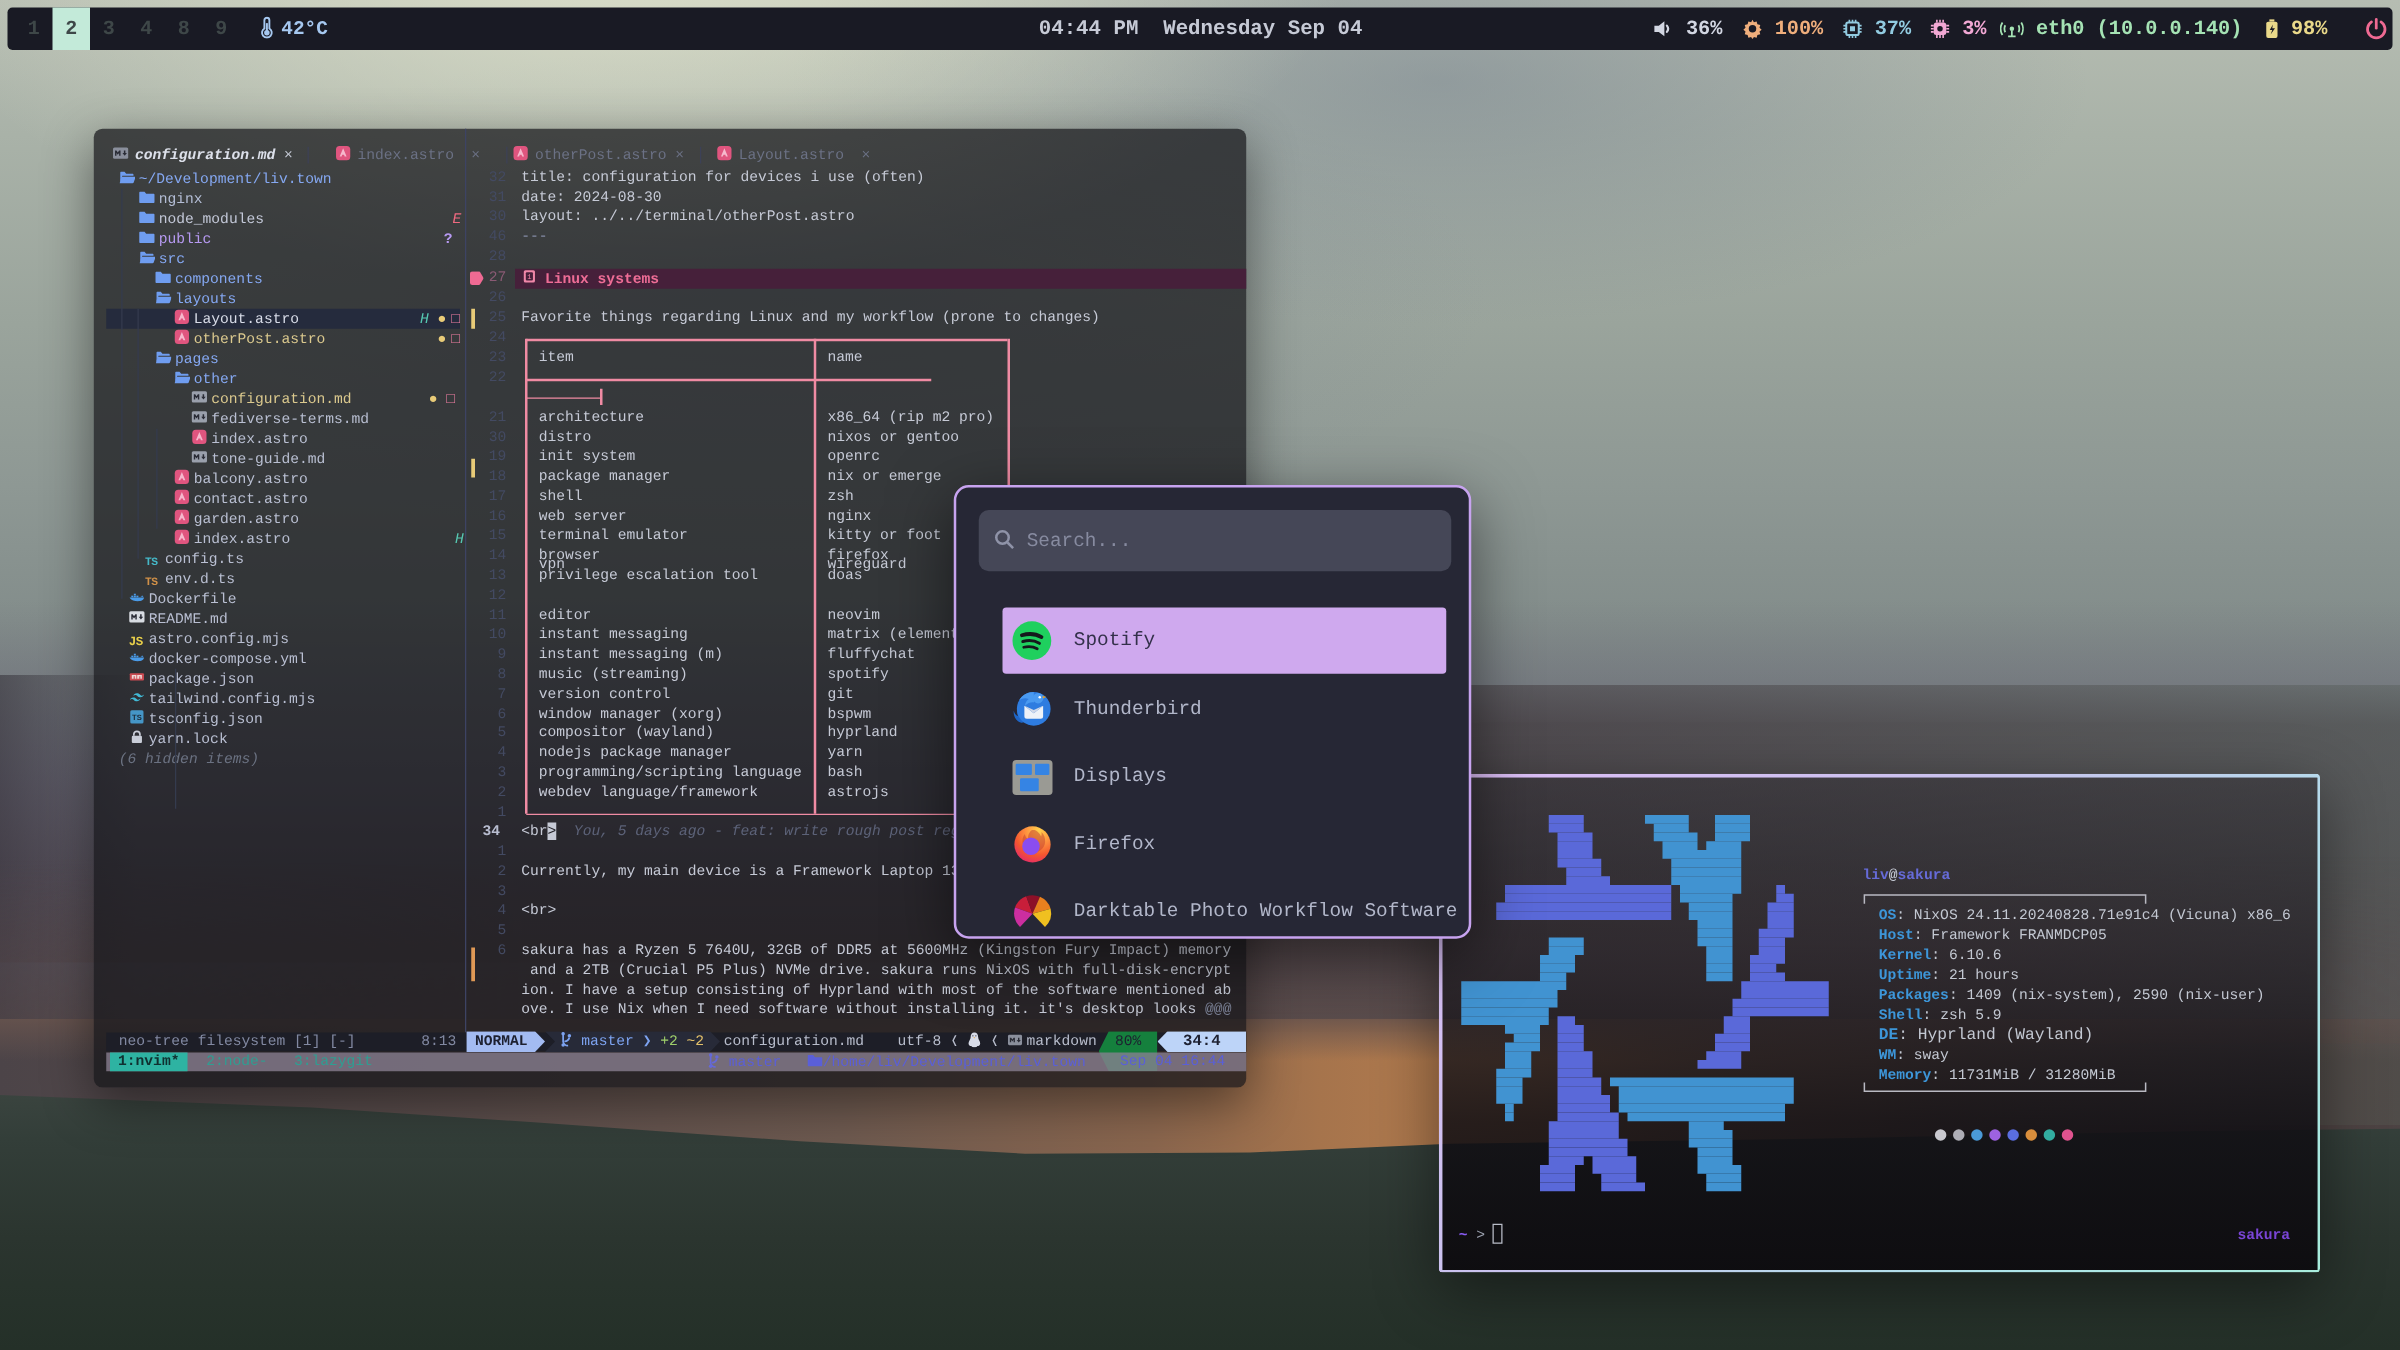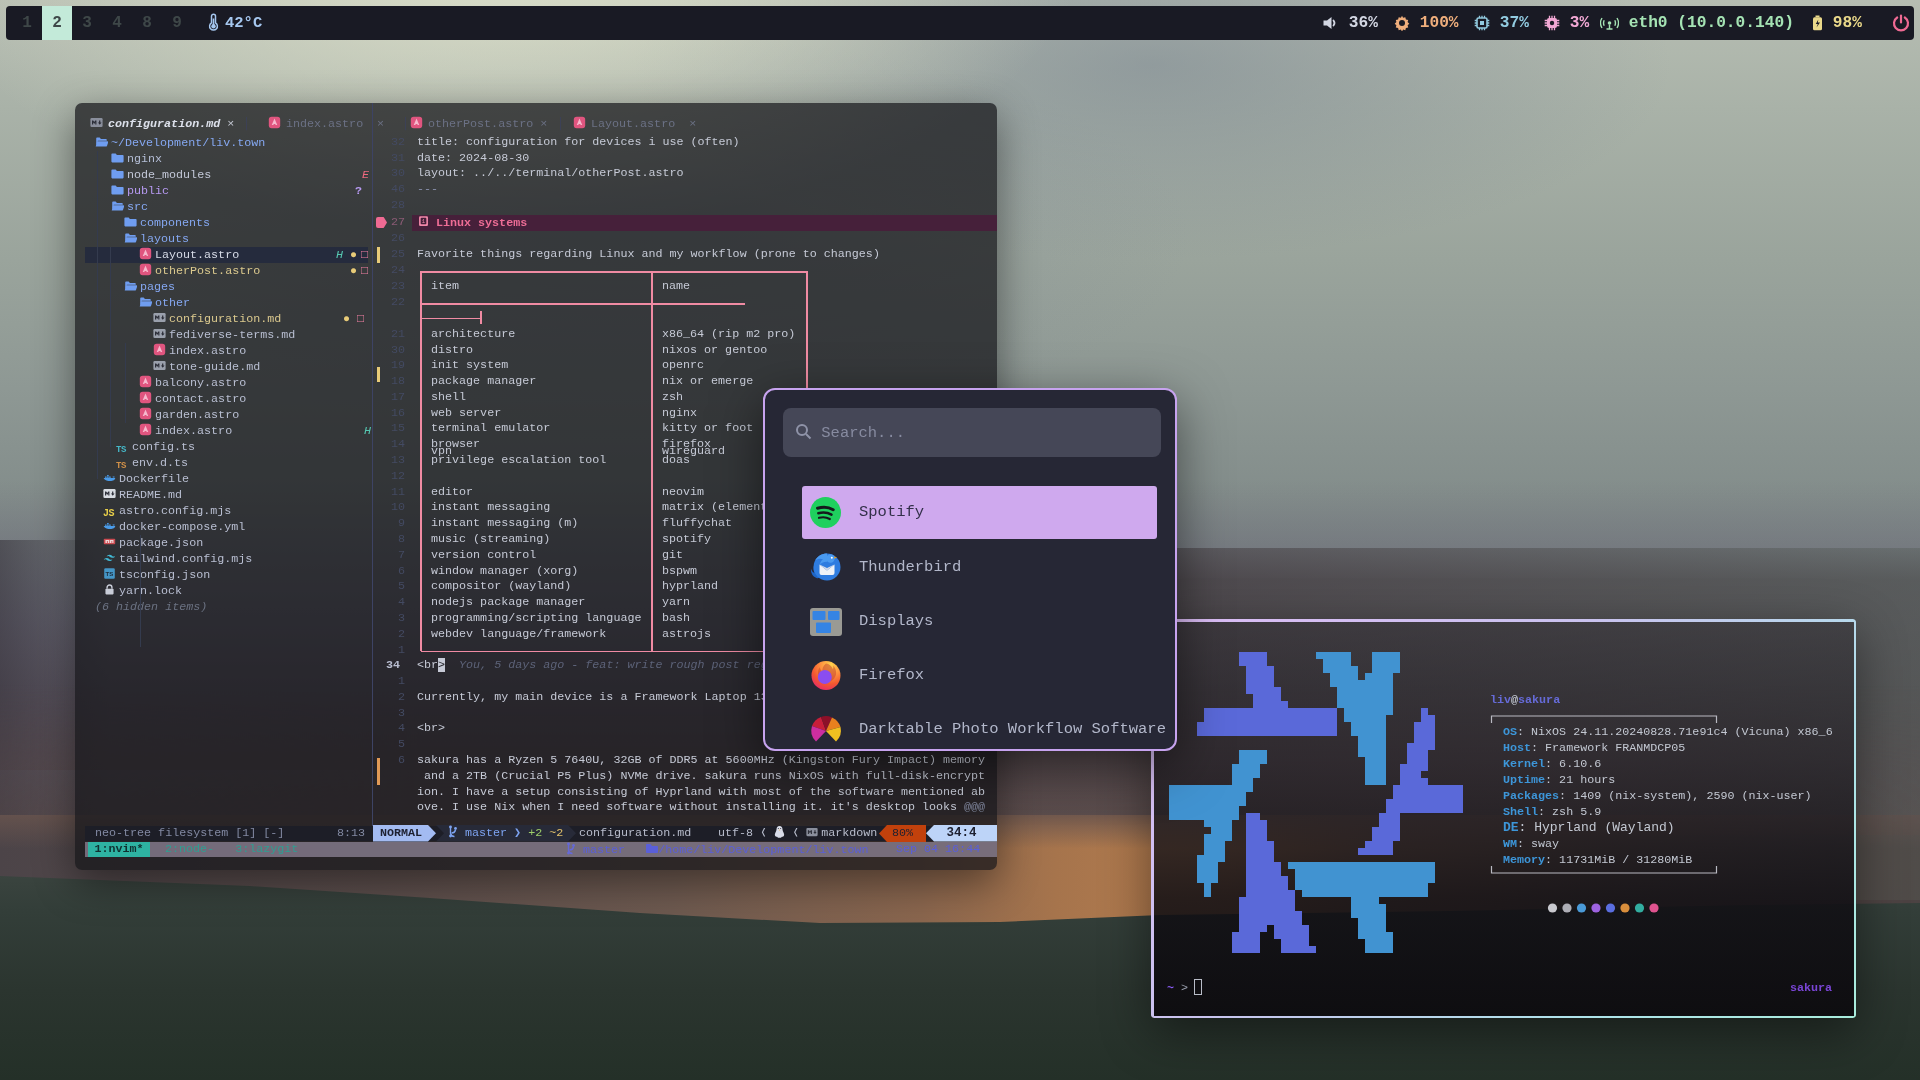--- a/index.html
+++ b/index.html
@@ -295,21 +295,21 @@
 <div class="abs" style="left:579px;top:825px;height:16.5px;line-height:16.5px;font-size:11.7px;color:#b8bdcc;">configuration.md</div>
 <div class="abs" style="left:718px;top:825px;height:16.5px;line-height:16.5px;font-size:11.7px;color:#b8bdcc;">utf-8 ❬ <svg width="11" height="13" viewBox="0 0 11 13" style="vertical-align:-2px">
       <path d="M5.5 1c2 0 3 1.5 3 3.5 0 1 .5 2 1 3 .6 1.2.9 2.3.4 3.2-.4.8-1.2 1.3-2 1.1-.5 1-1.3 1-2.4 1s-1.9 0-2.4-1c-.8.2-1.6-.3-2-1.1-.5-.9-.2-2 .4-3.2.5-1 1-2 1-3C2.5 2.5 3.5 1 5.5 1z" fill="#d8dce8"></path>
       <circle cx="4.3" cy="3.6" r=".5" fill="#23242e"></circle>
       <circle cx="6.7" cy="3.6" r=".5" fill="#23242e"></circle>
       <path d="M4.7 4.8h1.6l-.8 1z" fill="#e8a84a"></path>
     </svg> ❬ <svg class="ics" viewBox="0 0 16 16">
       <rect x="0.5" y="2.5" width="15" height="11" rx="1.5" fill="#8a8f9c"></rect>
       <path d="M2.5 10.5V5.5h1.4l1.3 2 1.3-2h1.4v5h-1.4V7.8l-1.3 1.9-1.3-1.9v2.7zM11.2 5.5h1.5v2.4h1.5l-2.2 2.8-2.2-2.8h1.4z" fill="#2a2c36"></path>
     </svg>markdown</div>
-<div class="abs" style="left:879px;top:825px;width:47px;height:17px;background:#c2410c;clip-path:polygon(8px 0,100% 0,100% 100%,8px 100%,0 50%);color:#1d2030;font-size:11.7px;line-height:16.5px;text-align:center;">80%</div>
+<div class="abs" style="left:879px;top:825px;width:47px;height:32px;background:#15803d;clip-path:polygon(8px 0,100% 0,100% 100%,8px 100%,0 50%);color:#1d2030;font-size:11.7px;line-height:16.5px;text-align:center;">80%</div>
 <div class="abs" style="left:926px;top:825px;width:71px;height:16.5px;background:#bdd4f8;clip-path:polygon(8px 0,100% 0,100% 100%,8px 100%,0 50%);color:#1d2030;font-size:12.5px;line-height:16.5px;text-align:center;font-weight:bold;">34:4</div>
 
 <div class="abs" style="left:85px;top:841.5px;width:912px;height:15px;background:rgba(138,128,146,.78);"></div>
 <div class="abs" style="left:88px;top:841.5px;width:62px;height:15px;background:#2eb3a2;color:#103030;font-size:11.7px;line-height:15px;text-align:center;font-weight:bold;">1:nvim*</div>
 <div class="abs" style="left:165px;top:841.5px;height:15px;line-height:15px;font-size:11.7px;color:#2f9e92;white-space:pre;">2:node-   3:lazygit</div>
 <div class="abs" style="left:566px;top:841.5px;height:15px;line-height:15px;font-size:11.7px;color:#5a5fd8;white-space:pre;"><svg width="10" height="13" viewBox="0 0 10 13" style="vertical-align:-2px">
       <path d="M2.5 1v7.5M2.5 8.5a4 4 0 0 0 4 3M7.5 4.5v0" stroke="#6569d8" stroke-width="1.4" fill="none"></path>
       <circle cx="2.5" cy="2" r="1.4" fill="#6569d8"></circle>
       <circle cx="2.5" cy="11" r="1.4" fill="#6569d8"></circle>
       <circle cx="7.5" cy="3.5" r="1.4" fill="#6569d8"></circle>
@@ -542,20 +542,21 @@
   <div class="ws" style="left:66px;">3</div>
   <div class="ws" style="left:96px;">4</div>
   <div class="ws" style="left:126px;">8</div>
   <div class="ws" style="left:156px;">9</div>
   <div class="mod" style="left:202px;color:#a6c8f0;"><svg width="11" height="18" viewBox="0 0 11 18" style="vertical-align:-4px">
         <path d="M5.5 1.2a2 2 0 0 1 2 2v6.6a3.9 3.9 0 1 1-4 0V3.2a2 2 0 0 1 2-2z" fill="none" stroke="#a6c8f0" stroke-width="1.5"></path>
         <circle cx="5.5" cy="13.2" r="2.2" fill="#a6c8f0"></circle>
         <rect x="4.7" y="5.5" width="1.6" height="7.5" fill="#a6c8f0"></rect>
       </svg></div>
   <div class="mod" style="left:219px;color:#a6c8f0;font-size:15.5px;">42°C</div>
+  <div class="mod" style="left:825px;color:#c6cad6;font-size:16.6px;">04:44 PM  Wednesday Sep 04</div>
 
   <div class="mod" style="left:1316px;"><svg width="17" height="16" viewBox="0 0 17 16" style="vertical-align:-4px">
         <path d="M1.5 5.5h3.5L9.5 2v12L5 10.5H1.5z" fill="#d2d6e2"></path>
         <path d="M11.5 5.5a4 4 0 0 1 0 5" stroke="#d2d6e2" stroke-width="1.8" fill="none" stroke-linecap="round"></path>
       </svg><span style="color:#d2d6e2"> 36%</span></div>
   <div class="mod" style="left:1388px;"><svg width="16" height="16" viewBox="0 0 16 16" style="vertical-align:-4px">
         <path fill="#efae7c" d="M8 .8l1.1 2 2.2-.6.6 2.2 2.3.5-.6 2.2 1.7 1.6-1.7 1.5.6 2.2-2.3.5-.6 2.3-2.2-.7-1.1 2-1.1-2-2.2.7-.6-2.3-2.3-.5.6-2.2L.7 8.7l1.7-1.6-.6-2.2 2.3-.5.6-2.2 2.2.6z"></path>
         <circle cx="8" cy="8" r="3" fill="#191a24"></circle>
       </svg><span style="color:#efae7c"> 100%</span></div>
   <div class="mod" style="left:1468px;"><svg width="16" height="16" viewBox="0 0 16 16" style="vertical-align:-4px">

